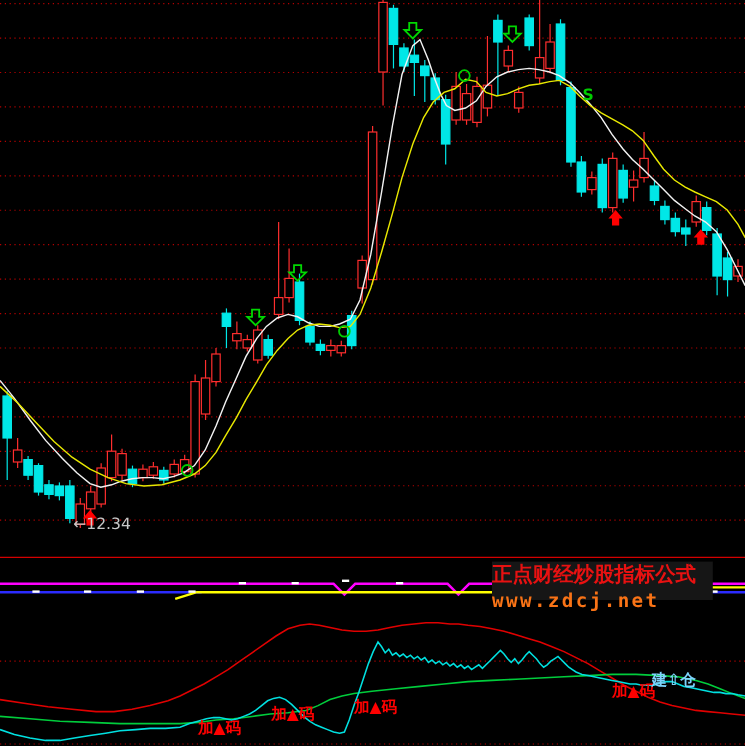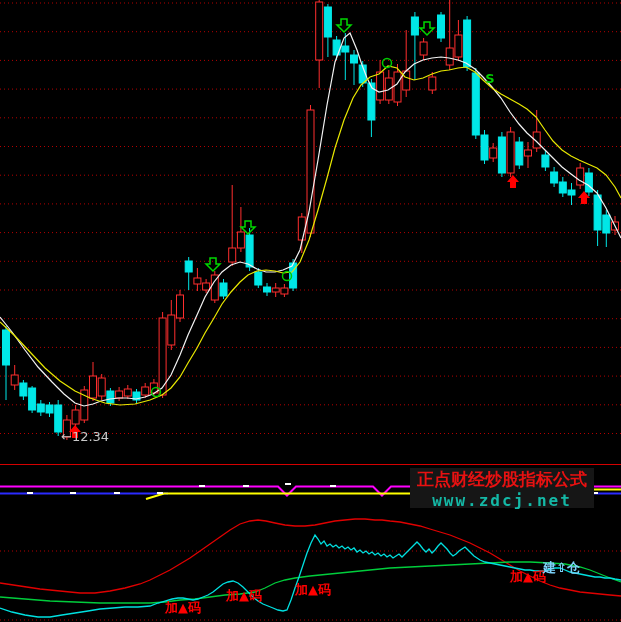--- a/index.html
+++ b/index.html
@@ -1,20 +1,20 @@
 <!DOCTYPE html>
 <html><head>
 <meta charset="utf-8">
 <style>
   html,body{margin:0;padding:0;background:#000;}
   .screen{position:relative;width:621px;height:622px;background:#000;overflow:hidden;
           font-family:"DejaVu Sans",sans-serif;}
   .screen svg{position:absolute;left:0;top:0;}
-  .watermark{position:absolute;left:410px;top:468px;width:184px;height:40px;
-             background:#161616;text-align:center;z-index:5;}
+  .watermark{position:absolute;left:410px;top:468px;width:184px;height:32px;
+             background:#161616;text-align:left;z-index:5;}
   .wm-title{font-size:17px;font-weight:bold;line-height:23px;white-space:nowrap;letter-spacing:0;}
   .wm-url{font-size:16px;font-weight:bold;line-height:19px;letter-spacing:2px;
           font-family:"DejaVu Sans Mono",monospace;}
   .labels-layer{position:absolute;left:0;top:0;width:100%;height:100%;z-index:6;pointer-events:none;}
   .sig-label{position:absolute;font-size:13px;font-weight:bold;white-space:nowrap;line-height:14px;}
 </style>
 </head>
 <body>
 
 <div class="screen">
@@ -208,21 +208,21 @@
       <path d="M424,22 h6 v6 h4 l-7,7 l-7,-7 h4 z" fill="none" stroke="#00d800" stroke-width="1.5"></path>
       <circle cx="156" cy="392" r="4.5" fill="none" stroke="#00cc00" stroke-width="1.5"></circle>
       <circle cx="287" cy="276" r="4.5" fill="none" stroke="#00cc00" stroke-width="1.5"></circle>
       <circle cx="387" cy="63" r="4.5" fill="none" stroke="#00cc00" stroke-width="1.5"></circle>
       <text x="490" y="83" fill="#00cc00" font-size="13" font-weight="bold" text-anchor="middle" font-family="&quot;DejaVu Sans&quot;, sans-serif">S</text>
       <text x="61" y="441" fill="#c8c8c8" font-size="13" font-family="&quot;DejaVu Sans&quot;, sans-serif">←12.34</text>
     </svg>
 
   <div class="watermark" style="background: rgb(22, 22, 22);">
     <div class="wm-title" style="color: rgb(232, 17, 17);">正点财经炒股指标公式</div>
-    <div class="wm-url" style="color: #14b8a6;">www.zdcj.net</div>
+    <div class="wm-url" style="color: #f97316;">www.zdcj.net</div>
   </div>
 
   <div class="labels-layer" id="labels-layer">
       <div class="sig-label" style="left: 165px; top: 601px; color: rgb(255, 0, 0);">加▲码</div>
       <div class="sig-label" style="left: 226px; top: 589px; color: rgb(255, 0, 0);">加▲码</div>
       <div class="sig-label" style="left: 295px; top: 583px; color: rgb(255, 0, 0);">加▲码</div>
       <div class="sig-label" style="left: 510px; top: 570px; color: rgb(255, 0, 0);">加▲码</div>
       <div class="sig-label" style="left: 543px; top: 561px; color: #7dd3fc;">建⇧仓</div>
     </div>
 </div>

